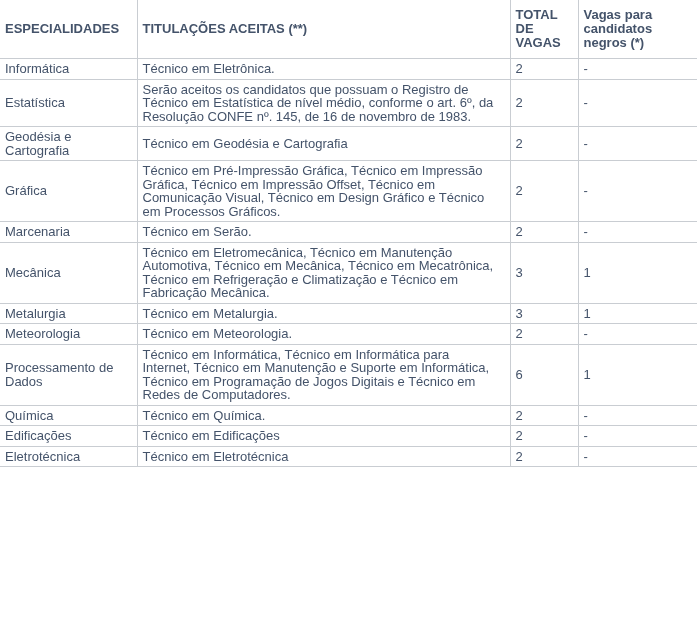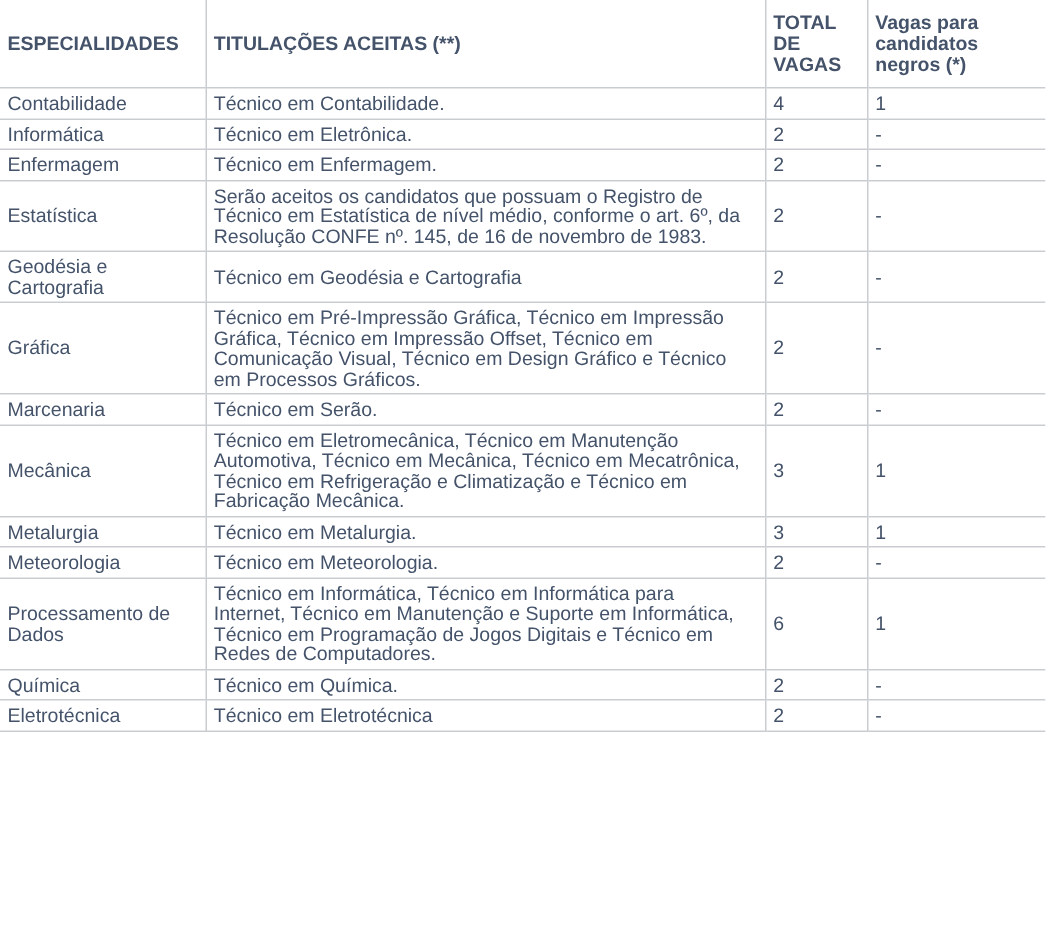--- a/index.html
+++ b/index.html
@@ -56,34 +56,22 @@
   <thead>
     <tr>
       <th>ESPECIALIDADES</th>
       <th>TITULAÇÕES ACEITAS (**)</th>
       <th>TOTAL DE VAGAS</th>
       <th>Vagas para candidatos negros (*)</th>
     </tr>
   </thead>
   <tbody>
       <tr>
-        <td>Contabilidade</td>
-        <td>Técnico em Contabilidade.</td>
-        <td>4</td>
-        <td>1</td>
-      </tr>
-      <tr>
         <td>Informática</td>
         <td>Técnico em Eletrônica.</td>
-        <td>2</td>
-        <td>-</td>
-      </tr>
-      <tr>
-        <td>Enfermagem</td>
-        <td>Técnico em Enfermagem.</td>
         <td>2</td>
         <td>-</td>
       </tr>
       <tr>
         <td>Estatística</td>
         <td>Serão aceitos os candidatos que possuam o Registro de Técnico em Estatística de nível médio, conforme o art. 6º, da Resolução CONFE nº. 145, de 16 de novembro de 1983.</td>
         <td>2</td>
         <td>-</td>
       </tr>
       <tr>
@@ -128,19 +116,25 @@
         <td>6</td>
         <td>1</td>
       </tr>
       <tr>
         <td>Química</td>
         <td>Técnico em Química.</td>
         <td>2</td>
         <td>-</td>
       </tr>
       <tr>
+        <td>Edificações</td>
+        <td>Técnico em Edificações</td>
+        <td>2</td>
+        <td>-</td>
+      </tr>
+      <tr>
         <td>Eletrotécnica</td>
         <td>Técnico em Eletrotécnica</td>
         <td>2</td>
         <td>-</td>
       </tr>
     </tbody>
 </table>
 
 </body></html>

